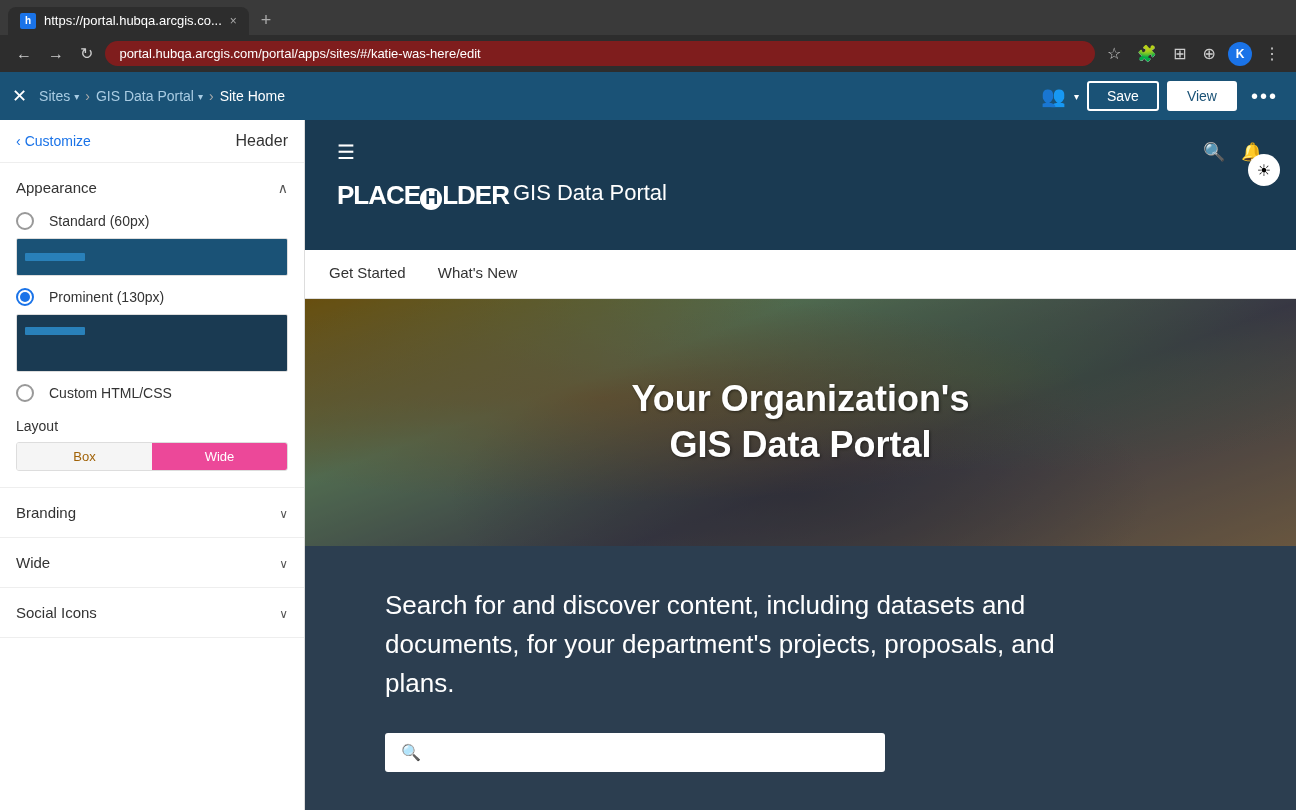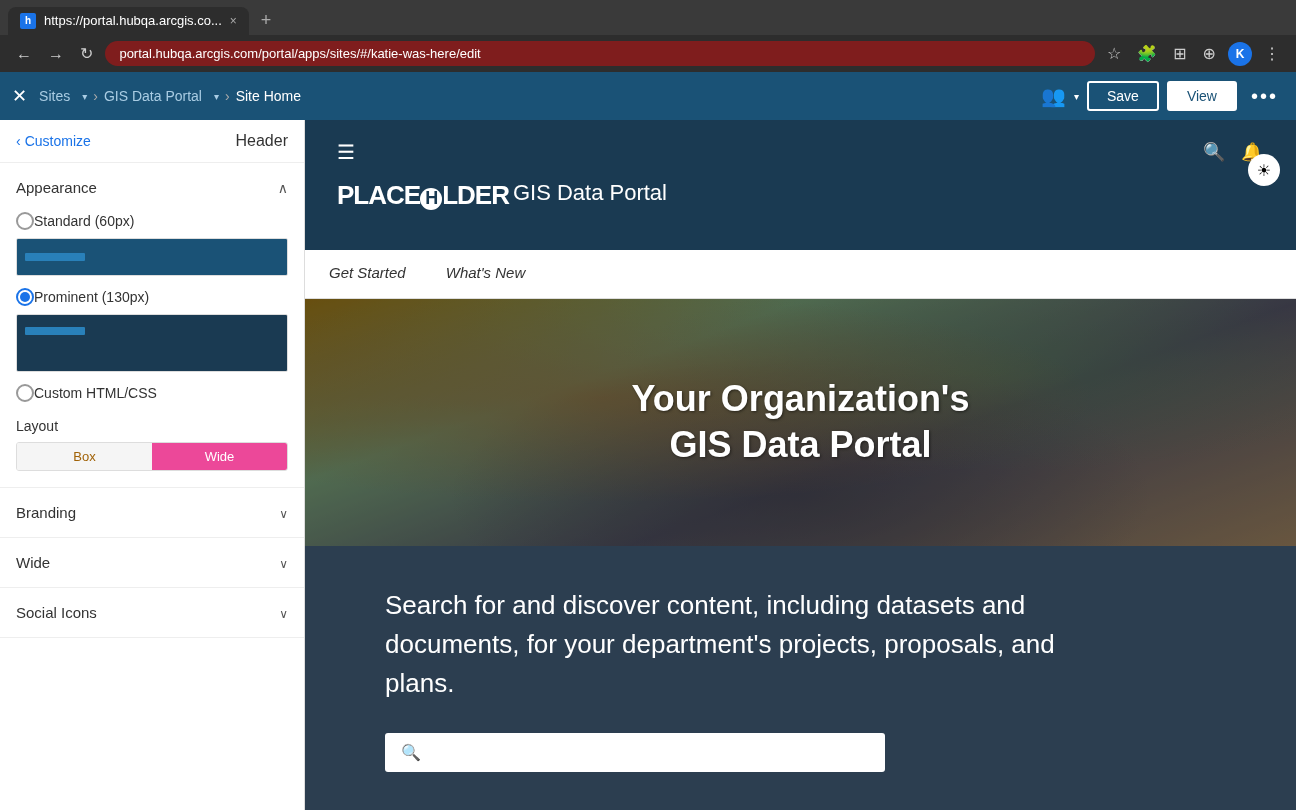--- a/index.html
+++ b/index.html
@@ -113,21 +113,21 @@
       gap: 4px;
       font-size: 14px;
     }
     .app-header-nav .chevron {
       color: #aaa;
       margin: 0 2px;
     }
     .app-header-nav .nav-link {
       color: #a9cce3;
       cursor: pointer;
-      display: flex; align-items: center; gap: 12px;
+      display: flex; align-items: center; gap: 4px;
     }
     .app-header-nav .nav-link .dropdown-arrow {
       font-size: 10px;
     }
     .app-header-right {
       margin-left: auto;
       display: flex;
       align-items: center;
       gap: 8px;
     }
@@ -219,21 +219,21 @@
     }
 
     .section-content {
       padding: 0 16px 16px;
     }
 
     
     .radio-option {
       display: flex;
       align-items: center;
-      gap: 0;
+      gap: 15px;
       margin-bottom: 8px;
       cursor: pointer;
     }
     .radio-btn {
       width: 18px; height: 18px;
       border-radius: 50%;
       border: 2px solid #999;
       display: flex; align-items: center; justify-content: center;
       flex-shrink: 0;
     }
@@ -623,21 +623,21 @@
       <div class="site-logo-area">
         <div class="logo-placeholder">
           PLACE<span class="zero">H</span>LDER
         </div>
         <span class="site-name">GIS Data Portal</span>
       </div>
 
       <div class="theme-toggle" style="position:absolute;right:16px;top:50px;">☀</div>
     </div>
 
-    <div style="background:white;display:flex;align-items:center;gap:40px;padding:0 24px;border-bottom:1px solid #ddd;font-style:italic;">
+    <div style="background:white;display:flex;align-items:center;gap:32px;padding:0 24px;border-bottom:1px solid #ddd;">
       <div class="nav-item">Get Started</div>
       <div class="nav-item">What's New</div>
     </div>
 
     <div class="hero-section">
       <div class="hero-bg">
         <div class="photo-sim"></div>
       </div>
       <div class="hero-overlay"></div>
       <div class="hero-text-area">

